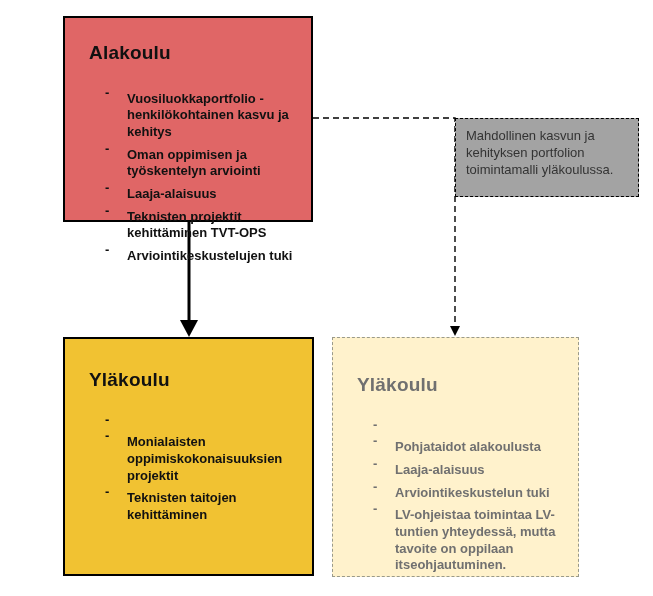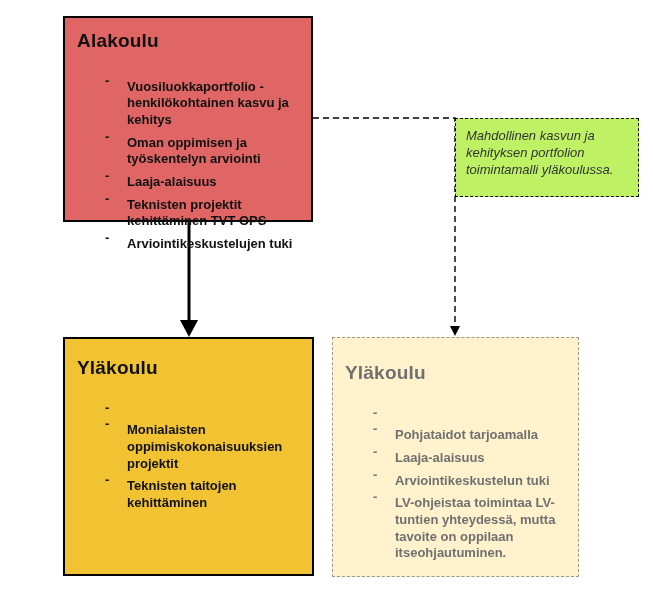--- a/index.html
+++ b/index.html
@@ -24,21 +24,21 @@
   .box {
     position: absolute;
     box-sizing: border-box;
     color: #111111;
   }
   .box.solid-border { border: 2px solid #000000; }
   .box.note-box     { border: 1px dashed #000000; }
   .box.ghost-border { border: 1px dashed #9a9a8a; }
 
   .box h2 {
-    margin: 0;
+    margin: 12px;
     padding: 12px 10px 0 12px;
     font-size: 19px;
     line-height: 1.15;
     font-weight: bold;
     letter-spacing: 0.2px;
   }
   .box ul {
     list-style: none;
     margin: 21px 0 0 0;
     padding: 0 6px 0 40px;
@@ -105,21 +105,21 @@
           <span class="dash">-</span>
           <span class="btxt">Teknisten projektit kehittäminen TVT-OPS</span>
         </li>
         <li>
           <span class="dash">-</span>
           <span class="btxt">Arviointikeskustelujen tuki</span>
         </li>
       </ul>
   </div>
 
-  <div class="box note-box" id="box-note" style="background-color: #bef264; font-style: italic;">
+  <div class="box note-box" id="box-note" style="background-color: #a3a3a3;">
     <div class="note-text">Mahdollinen kasvun ja kehityksen portfolion toimintamalli yläkoulussa.</div>
   </div>
 
   <div class="box solid-border" id="box-ylakoulu" style="background-color: rgb(241, 194, 50); color: rgb(17, 17, 17);">
     <h2>Yläkoulu</h2>
     <ul>
         <li>
           <span class="dash">-</span>
         </li>
         <li>
@@ -134,21 +134,21 @@
   </div>
 
   <div class="box ghost-border" id="box-ylakoulu-future" style="background-color: rgb(255, 242, 204); color: rgb(112, 112, 112); border-color: rgb(154, 154, 138);">
     <h2>Yläkoulu</h2>
     <ul>
         <li>
           <span class="dash">-</span>
         </li>
         <li>
           <span class="dash">-</span>
-          <span class="btxt">Pohjataidot tarjoamalla</span>
+          <span class="btxt">Pohjataidot alakoulusta</span>
         </li>
         <li>
           <span class="dash">-</span>
           <span class="btxt">Laaja-alaisuus</span>
         </li>
         <li>
           <span class="dash">-</span>
           <span class="btxt">Arviointikeskustelun tuki</span>
         </li>
         <li>

